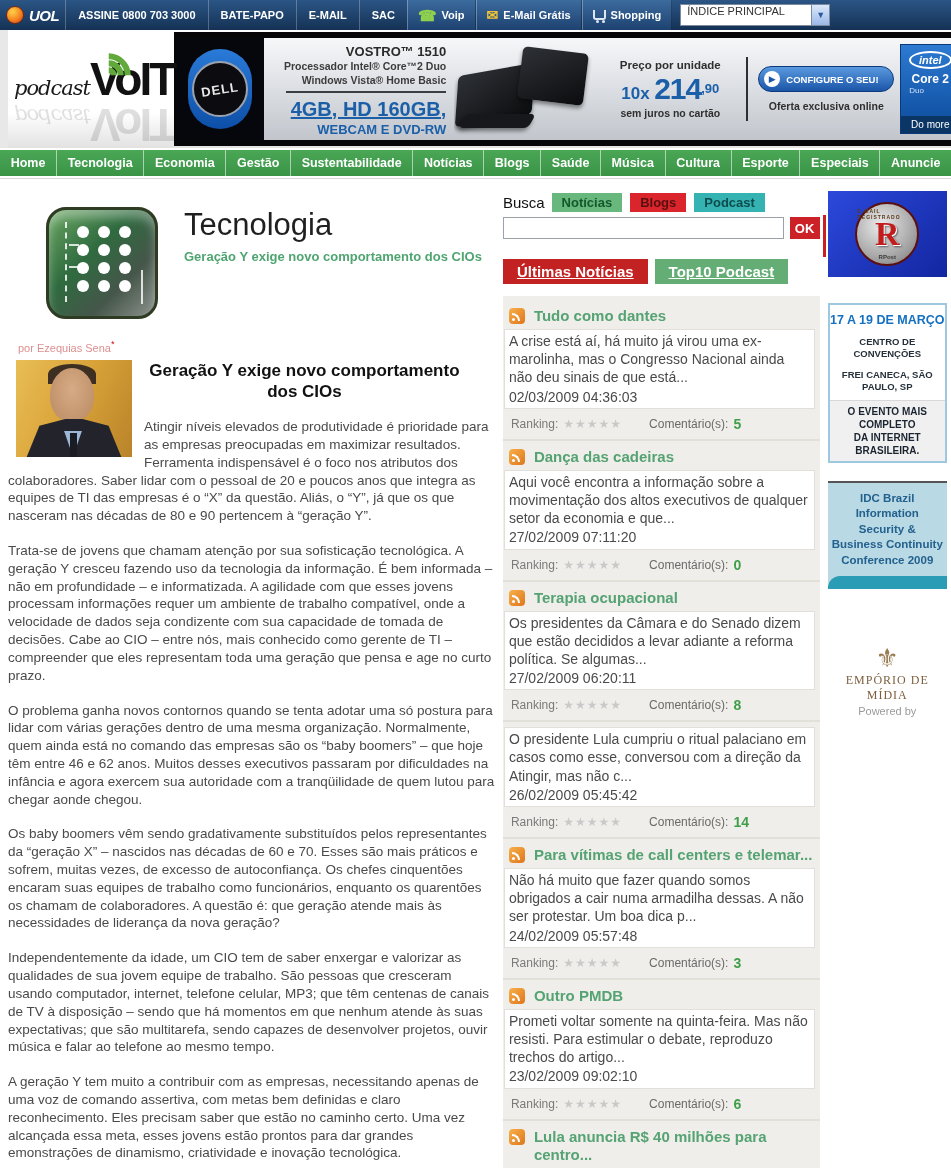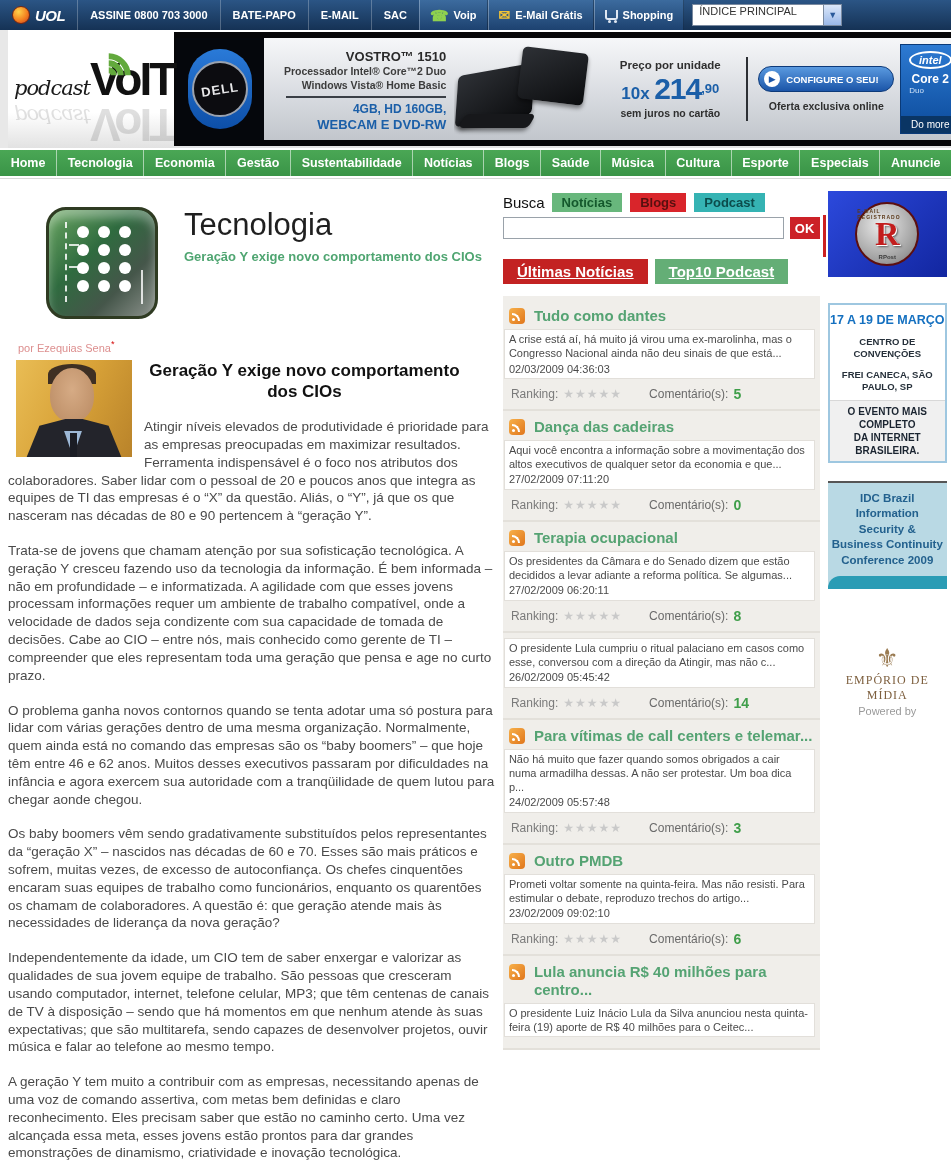--- a/index.html
+++ b/index.html
@@ -1,20 +1,20 @@
 <!DOCTYPE html>
 <html><head>
 <meta charset="utf-8">
 <style>
   * { box-sizing: border-box; margin: 0; padding: 0; }
   body { width: 951px; background: #fff; font-family: "Liberation Sans", sans-serif; color:#333; }
 
   
   .topbar { height: 30px; background: linear-gradient(#2b5585,#153255); display: flex; align-items: stretch; font-size: 11px; }
-  .uol-seg { display:flex; align-items:center; gap:5px; padding:0 12px; }
+  .uol-seg { display:flex; align-items:center; gap:5px; padding:0 6px; }
   .uol-ball { width:18px; height:18px; border-radius:50%; background: radial-gradient(circle at 35% 30%, #ffd24a 0%, #f58220 55%, #c83c1e 100%); border:1px solid #7a2810; }
   .uol-word { color:#fff; font-weight:bold; font-style:italic; font-size:15px; letter-spacing:-0.5px; }
   .top-link { display:flex; align-items:center; padding:0 12px; color:#fff; font-weight:bold; border-left:1px solid rgba(255,255,255,.25); cursor:pointer; }
   .svc { display:flex; align-items:center; gap:5px; padding:0 10px; color:#fff; font-weight:bold; background:linear-gradient(#3c6b9e,#1d4270); border-left:1px solid rgba(255,255,255,.3); border-right:1px solid rgba(0,0,0,.3); cursor:pointer; }
   .icon-phone { color:#8fd14f; font-size:15px; line-height:1; }
   .icon-mail { color:#f2c335; font-size:14px; line-height:1; }
   .icon-cart { width:13px; height:10px; border:2px solid #dfe7f2; border-top:none; position:relative; border-radius:0 0 3px 3px; }
   .icon-cart::after { content:""; position:absolute; left:1px; bottom:-5px; width:3px; height:3px; background:#dfe7f2; border-radius:50%; box-shadow:6px 0 0 #dfe7f2; }
   .dropdown { margin:4px 8px; width:150px; background:#fff; border:1px solid #7a8aa0; display:flex; justify-content:space-between; cursor:pointer; }
   .dropdown .dd-label { padding:0 6px; color:#333; font-size:11px; }
@@ -35,21 +35,21 @@
   .banner-frame { flex:1; background:#060608; padding:6px 2px; margin:2px 0; cursor:pointer; }
   .banner { height:100%; display:flex; align-items:center; background:linear-gradient(#f6f7f9, #d9dce1 55%, #c2c6cc); }
   .dell-block { width:88px; align-self:stretch; background:#05070c; display:flex; align-items:center; justify-content:center; }
   .dell-pill { width:64px; height:80px; background:linear-gradient(#2a7ad8,#0d4fa8); border-radius:32px; display:flex; align-items:center; justify-content:center; }
   .dell-circle { width:56px; height:56px; border-radius:50%; background:#0c0c10; border:2px solid #9aa2ae; display:flex; align-items:center; justify-content:center; }
   .dell-word { color:#e8e8ea; font-weight:bold; font-size:13px; letter-spacing:1px; transform:rotate(-9deg); }
   .prod-block { width:190px; text-align:right; padding:4px 8px 0 4px; line-height:1.25; }
   .prod-name { font-size:13px; font-weight:bold; color:#2a2a2a; }
   .prod-line { font-size:10.5px; font-weight:bold; color:#3c3c3c; }
   .prod-rule { border:0; border-top:2px solid #3a3f46; margin:4px 0 4px 18px; }
-  .prod-big { font-size:12px; font-weight:bold; color:#1b5fa8; }
+  .prod-big { font-size:20px; font-weight:bold; color:#1b5fa8;text-decoration:underline; }
   .prod-big2 { font-size:13px; font-weight:bold; color:#1b5fa8; }
   .laptops { width:150px; align-self:stretch; position:relative; overflow:hidden; }
   .lap { position:absolute; background:linear-gradient(150deg,#2e3136,#0b0c0e); border-radius:5px; box-shadow:0 3px 4px rgba(0,0,0,.45); }
   .lap1 { width:78px; height:50px; left:2px; top:32px; transform:rotate(-10deg) skewX(-14deg); }
   .lap2 { width:66px; height:52px; left:66px; top:12px; transform:rotate(7deg); }
   .lap3 { width:70px; height:14px; left:8px; top:76px; transform:skewX(-30deg); background:#17181b; }
   .price-block { width:132px; text-align:center; line-height:1.15; }
   .price-label { font-size:11.5px; font-weight:bold; color:#2f2f2f; }
   .price-row { color:#1b5fa8; font-weight:bold; }
   .price-mult { font-size:17px; }
@@ -118,21 +118,21 @@
   .list-tab { font-size:15px; font-weight:bold; color:#fff; padding:4px 14px; cursor:pointer;text-decoration:underline; }
   .list-tab.red { background:#c32222; }
   .list-tab.green { background:#64ae76; }
   .news-list { background:#f0eeea; padding-top:4px; }
   .news-item { border-bottom:2px solid #e3e0da; padding:5px 0 7px; }
   .news-head { display:flex; gap:9px; padding:2px 6px 4px; align-items:flex-start; }
   .rss-icon { flex:none; width:16px; height:16px; border-radius:4px; background:linear-gradient(135deg,#f7b04a,#e0761c); position:relative; overflow:hidden; margin-top:1px; cursor:pointer; }
   .rss-icon::before { content:""; position:absolute; left:3px; bottom:3px; width:3px; height:3px; background:#fff; border-radius:50%; }
   .rss-icon::after { content:""; position:absolute; left:3px; bottom:3px; width:6px; height:6px; border:2px solid #fff; border-left:none; border-bottom:none; border-radius:0 100% 0 0; }
   .news-title { font-size:15px; font-weight:bold; color:#55a373; line-height:1.2; cursor:pointer; }
-  .news-box { background:#fff; border:1px solid #e2dfda; margin:0 5px 4px 1px; padding:2px 4px; font-size:11px; color:#4a4a4a; line-height:1.3; }
+  .news-box { background:#fff; border:1px solid #e2dfda; margin:0 5px 4px 1px; padding:2px 4px; font-size:14px; color:#4a4a4a; line-height:1.3; }
   .news-date { margin-top:1px; color:#4a4a4a; }
   .news-meta { display:flex; align-items:center; gap:5px; padding:3px 8px 0; font-size:12px; color:#7a7a7a; }
   .stars { letter-spacing:1px; color:#c9c9c9; font-size:12px; }
   .comments-label { margin-left:22px; color:#6a6a6a; }
   .comments-count { color:#3f9e4a; font-weight:bold; font-size:14px; }
 
   
   .ads-accent { position:absolute; left:-5px; top:34px; width:3px; height:42px; background:#cc2020; }
   .ad { cursor:pointer; }
   .ad-rpost { height:86px; background:linear-gradient(135deg,#2c49dc,#1226a0); display:flex; flex-direction:column; align-items:center; justify-content:center; }

